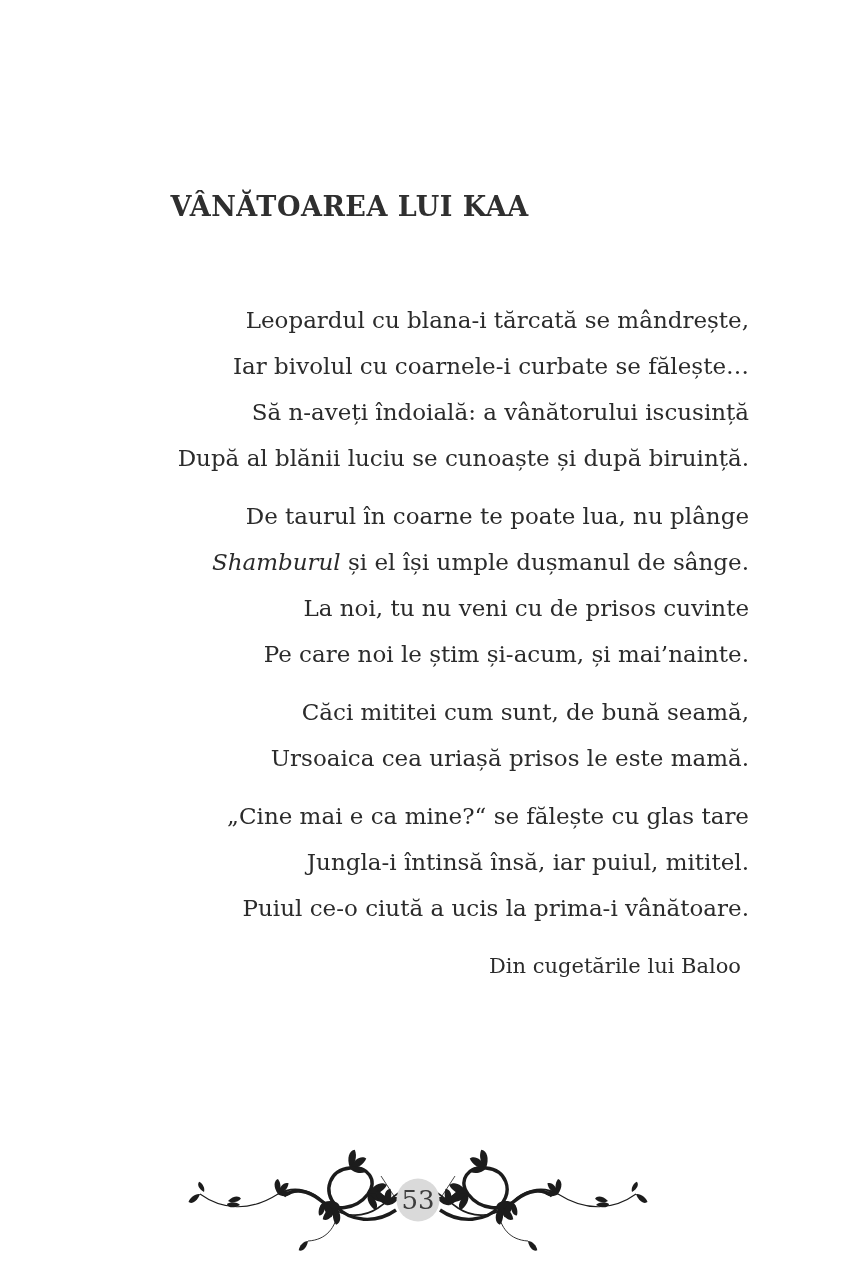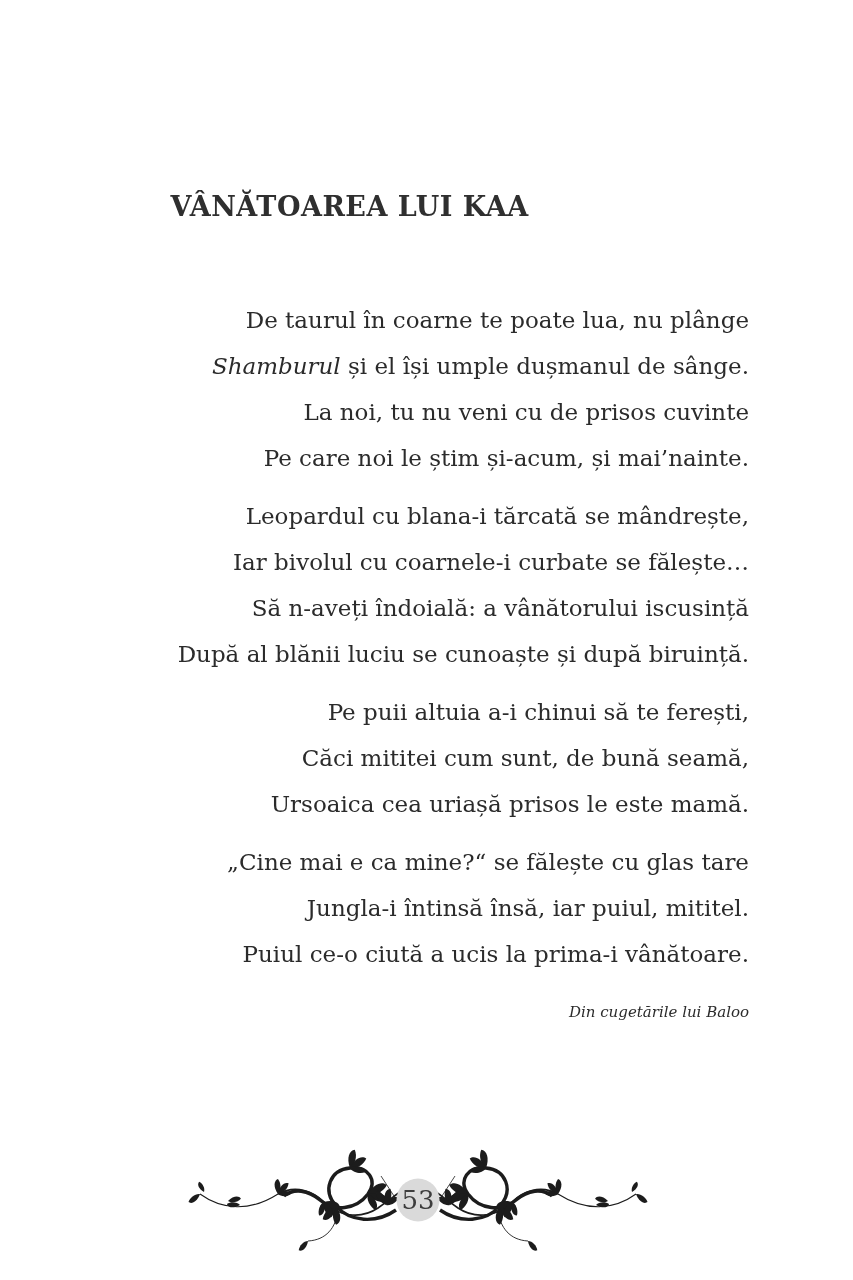--- a/index.html
+++ b/index.html
@@ -25,23 +25,22 @@
     position:absolute;
     top:297px;
     right:104px;
     text-align:right;
     font-size:23px;
     line-height:46px;
   }
   .stanza{margin:0 0 12px 0}
   .stanza p{margin:0;white-space:nowrap}
   .attribution{
-    margin:12px 0 0 0;
-    font-style:italic;
-    font-size:15px;
+    margin:12px 8px 0 0;
+    font-size:21px;
     white-space:nowrap;
   }
   .page-footer{
     position:absolute;
     left:188px;top:1148px;
     width:460px;height:104px;
   }
   .page-footer svg{display:block;width:460px;height:104px}
   .badge-num{
     font-family:"DejaVu Serif", serif;
@@ -52,35 +51,34 @@
 </head>
 <body>
 
 <main>
 
   <h1 class="page-title">VÂNĂTOAREA LUI KAA</h1>
 
   <section class="poem">
 
     <div class="stanza">
+      <p>Leopardul cu blana-i tărcată se mândrește,</p>
+      <p>Iar bivolul cu coarnele-i curbate se fălește…</p>
+      <p>Să n-aveți îndoială: a vânătorului iscusință</p>
+      <p>După al blănii luciu se cunoaște și după biruință.</p>
+    </div>
+
+    <div class="stanza">
       <p>De taurul în coarne te poate lua, nu plânge</p>
       <p><em>Shamburul</em><span> și el își umple dușmanul de sânge.</span></p>
       <p>La noi, tu nu veni cu de prisos cuvinte</p>
       <p>Pe care noi le știm și-acum, și mai’nainte.</p>
     </div>
 
     <div class="stanza">
-      <p>Leopardul cu blana-i tărcată se mândrește,</p>
-      <p>Iar bivolul cu coarnele-i curbate se fălește…</p>
-      <p>Să n-aveți îndoială: a vânătorului iscusință</p>
-      <p>După al blănii luciu se cunoaște și după biruință.</p>
-    </div>
-
-    <div class="stanza">
-      <p>Pe puii altuia a-i chinui să te ferești,</p>
       <p>Căci mititei cum sunt, de bună seamă,</p>
       <p>Ursoaica cea uriașă prisos le este mamă.</p>
     </div>
 
     <div class="stanza">
       <p>„Cine mai e ca mine?“ se fălește cu glas tare</p>
       <p>Jungla-i întinsă însă, iar puiul, mititel.</p>
       <p>Puiul ce-o ciută a ucis la prima-i vânătoare.</p>
     </div>
 

